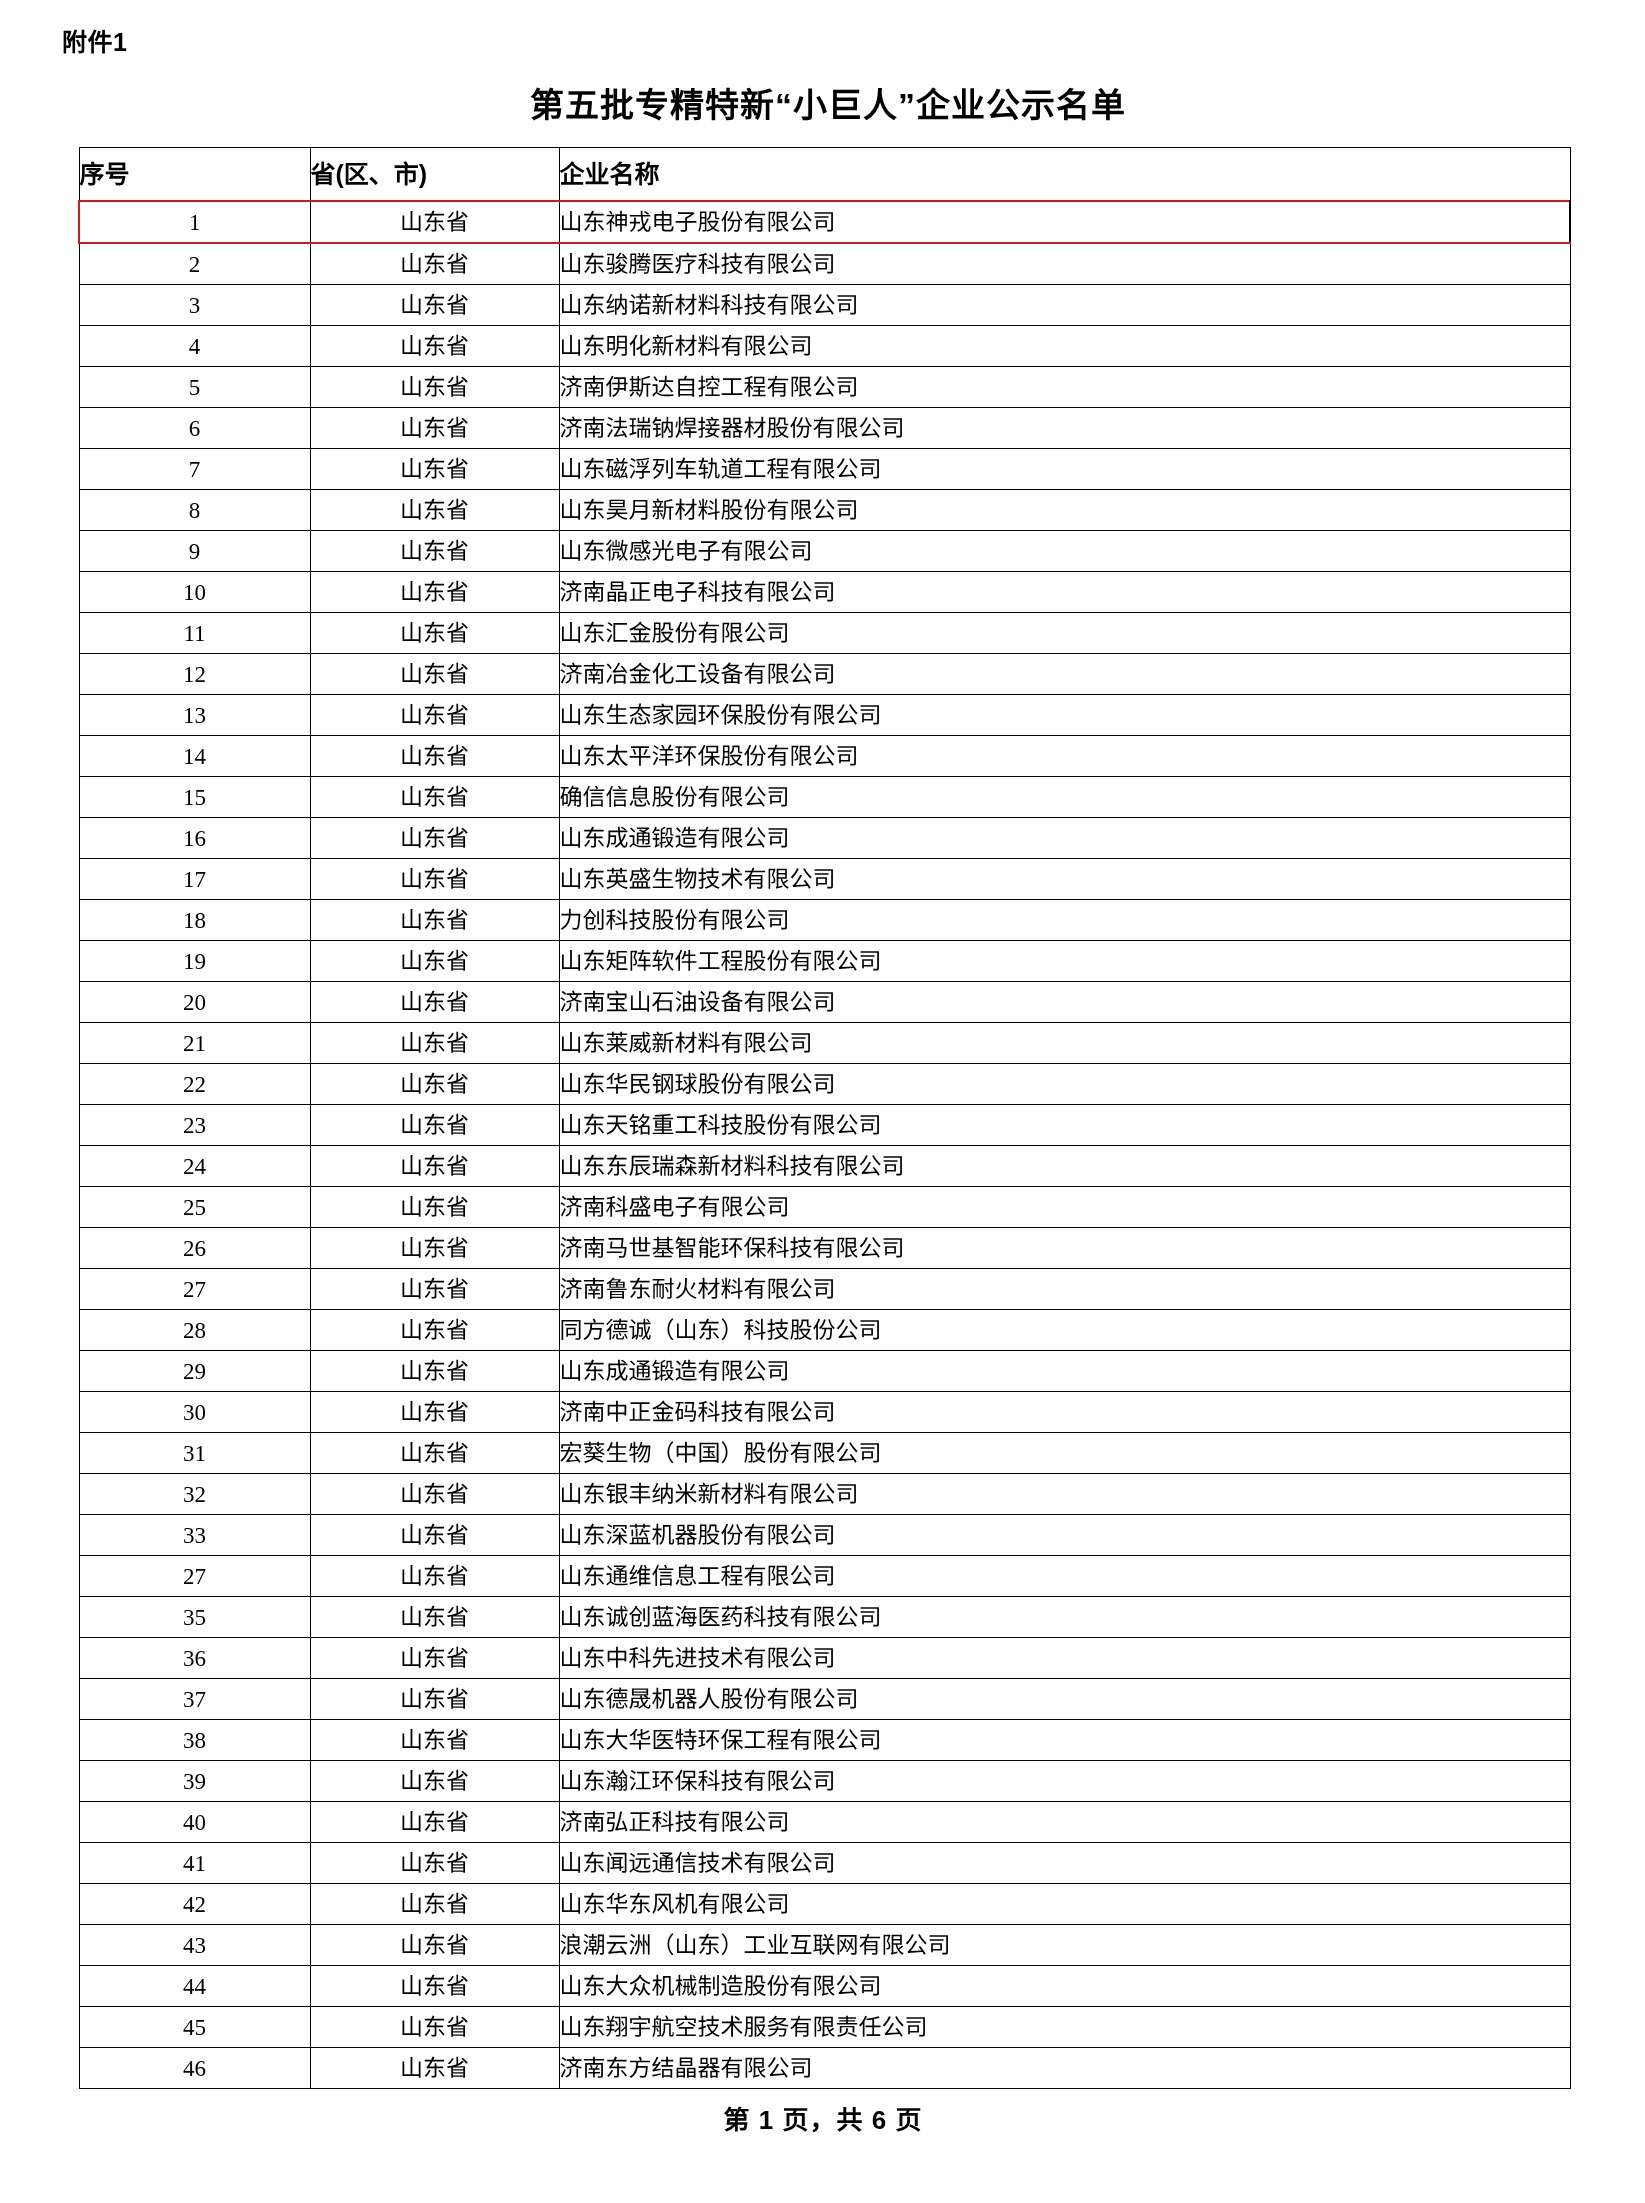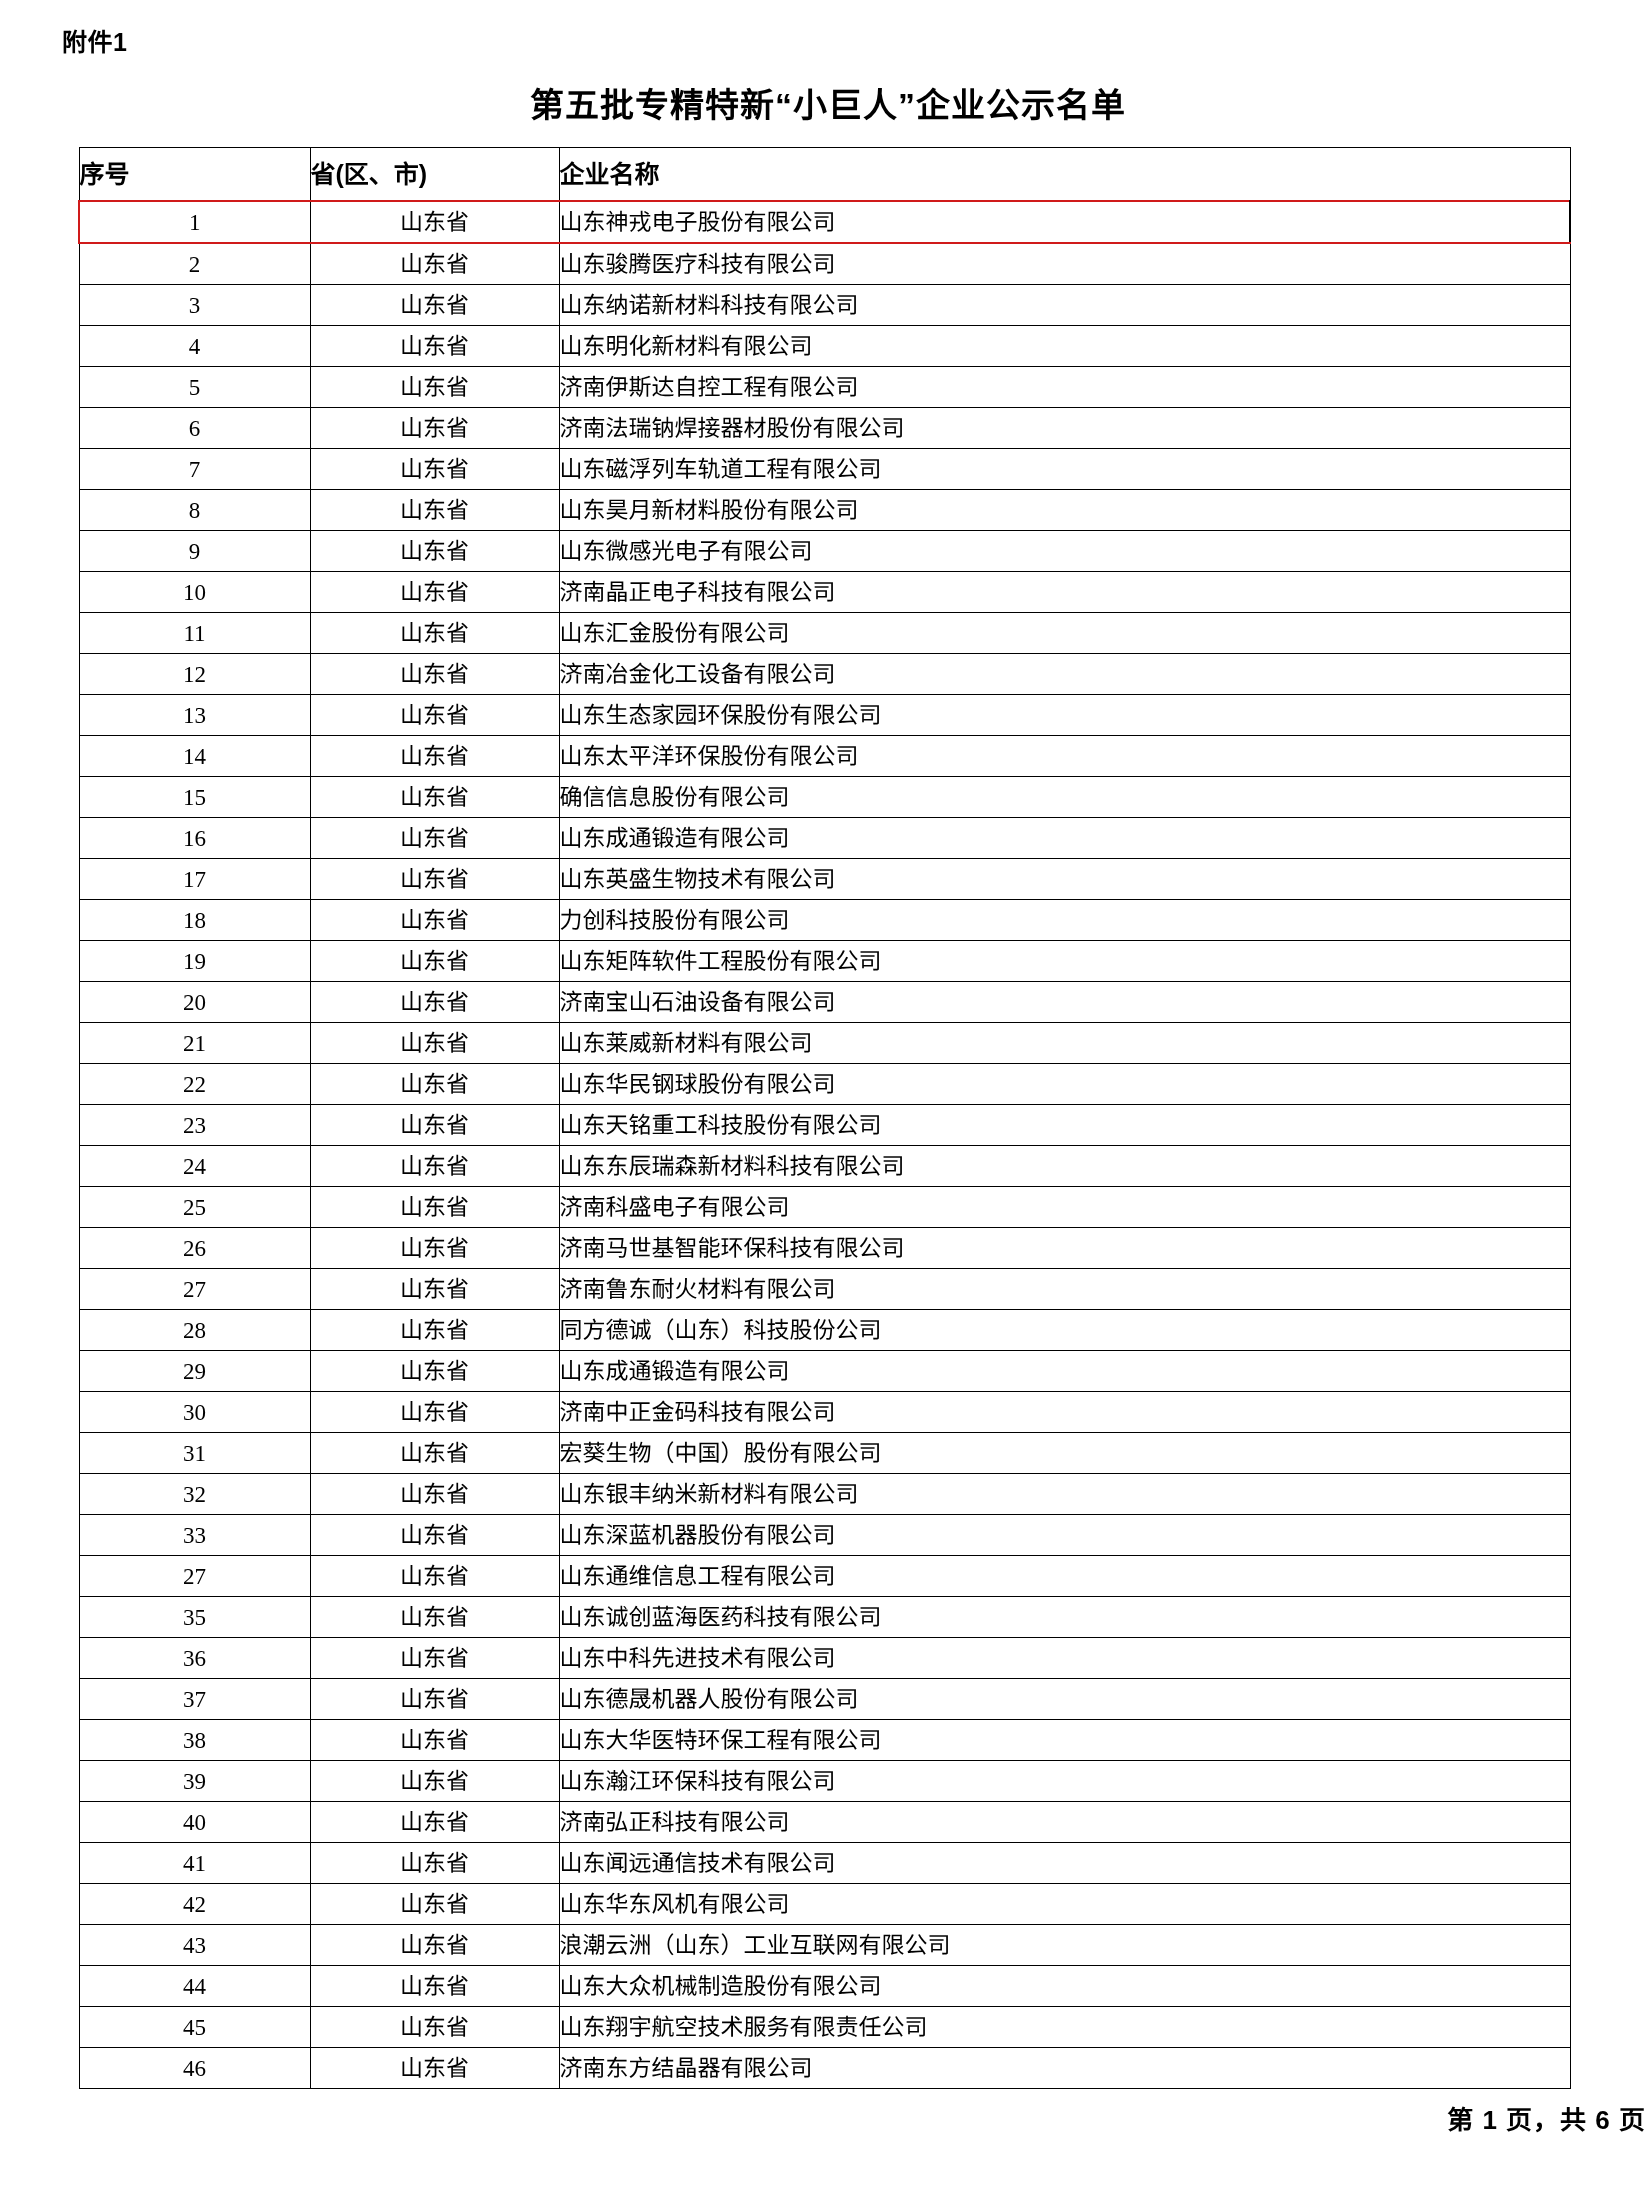--- a/index.html
+++ b/index.html
@@ -88,21 +88,21 @@
   }
   tr.highlight td.name {
     border-right: 2px solid #000000;
     margin-left: 12px;
   }
   .footer {
     position: absolute;
     left: 0;
     right: 0;
     top: 2099px;
-    text-align: right;
+    text-align: center;
     font-size: 26px;
     font-family: "Liberation Sans", "DejaVu Sans", sans-serif;
     font-weight: 700;
     letter-spacing: 1px;
   }
 </style>
 </head>
 <body>
 
 <div class="page">

